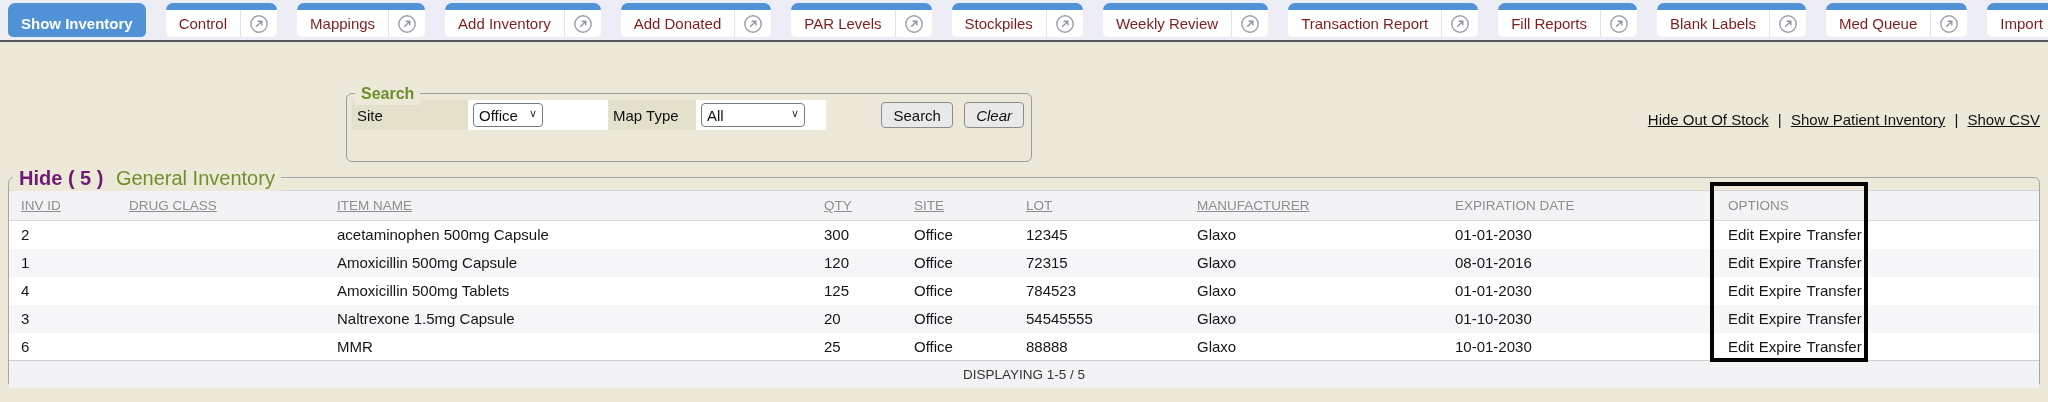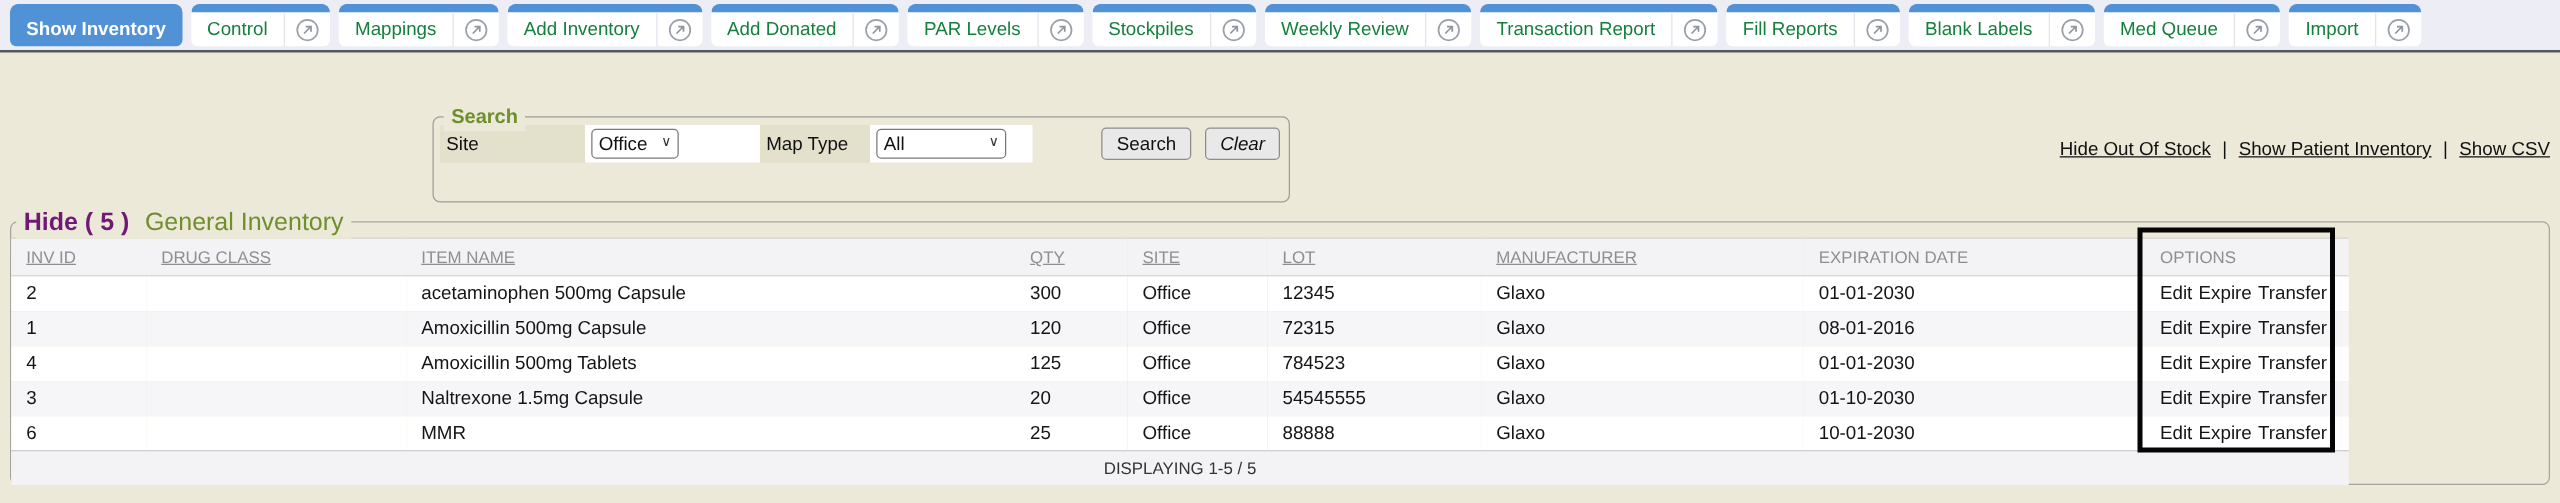--- a/index.html
+++ b/index.html
@@ -9,30 +9,30 @@
     background:#ece9d9;
     font-family:"Liberation Sans", sans-serif;
     overflow:hidden;
   }
 
   
   .navbar {
     position:absolute; top:0; left:0; width:2048px; height:42px;
     background:#edeef5;
     border-bottom:2px solid #55585f;
-    display:flex; align-items:flex-start; gap:7px;
+    display:flex; align-items:flex-start; gap:20px;
     padding:3px 0 0 8px;
   }
   .tab {
     display:inline-flex; align-items:center;
     height:34px;
     background:#ffffff;
     border-top:7px solid #5192d6;
     border-radius:7px 7px 5px 5px;
-    font-size:15px; color:#15803d; cursor:pointer;
+    font-size:15px; color:#7f1d1d; cursor:pointer;
     white-space:nowrap;
   }
   .tab .tab-label { padding:0 13px; }
   .tab .tab-icon {
     border-left:1px solid #e2e4ea;
     padding:0 8px; height:100%;
     display:flex; align-items:center;
   }
   .tab.active {
     background:#5192d6; border-top-color:#5192d6;
@@ -96,21 +96,21 @@
   }
   .quick-links .qlink { text-decoration:underline; cursor:pointer; }
   .quick-links .sep { text-decoration:none; padding:0 5px; }
 
   
   .inventory-box { left:8px; top:177px; width:2032px; height:211px; padding:12px 0 0 0; border-color:#a5a5a1; }
   .inventory-box .legend { left:4px; }
   .hide-link { font-size:20px; font-weight:bold; color:#701a75; cursor:pointer; }
   .inv-title { font-size:20px; font-weight:normal; color:#6f8f2c; margin-left:8px; }
 
-  table.inv { width:1870px; border-collapse:collapse; table-layout:fixed; }
+  table.inv { width:2030px; border-collapse:collapse; table-layout:fixed; }
   table.inv th {
     background:#f3f3f5; color:#8e8e8e; font-weight:normal;
     font-size:13.5px; text-align:left; height:30px; padding:0 0 0 12px;
     border-top:1px solid #d4d4d4; border-bottom:1px solid #d8d8d8;
     white-space:nowrap; overflow:hidden;
   }
   table.inv th .sortable { text-decoration:underline; cursor:pointer; }
   table.inv td {
     height:28px; padding:0 0 0 12px; font-size:15px; color:#151515;
     background:#fff; white-space:nowrap; overflow:hidden;

